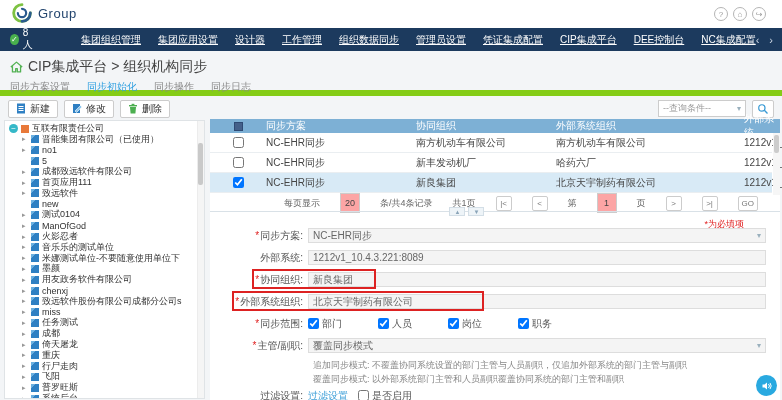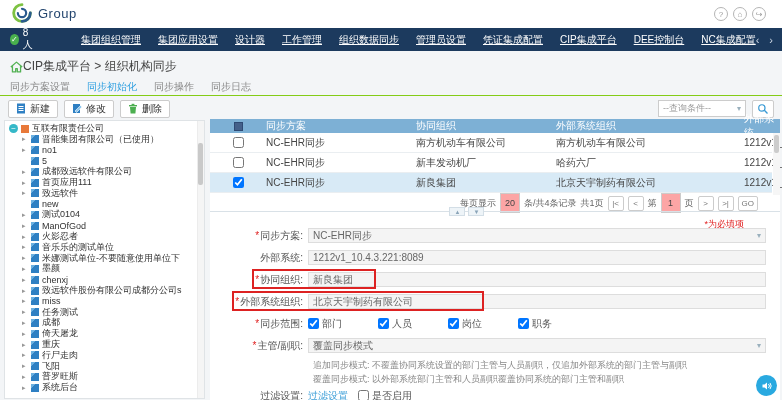--- a/index.html
+++ b/index.html
@@ -18,25 +18,25 @@
   .navbar { position:absolute; top:28px; left:0; width:782px; height:23px; background:#1c3a5e;
             display:flex; align-items:center; padding:0 10px; color:#fff; }
   .user-badge { display:flex; align-items:center; gap:4px; font-size:10px; }
   .gcheck { width:11px; height:11px; background:#49b04d; border-radius:50%; color:#fff; font-size:8px;
             display:flex; align-items:center; justify-content:center; }
   .nav-list { display:flex; gap:17px; margin-left:46px; font-size:10px; white-space:nowrap; }
   .nav-item { cursor:pointer;text-decoration:underline; }
   .nav-arrows { margin-left:auto; display:flex; gap:10px; font-size:11px; color:#cfd9e6; }
 
   
-  .breadcrumb { position:absolute; top:58px; left:10px; display:flex; align-items:center; 
-                font-size:12px; color:#444; }
-
-  
-  .tabs { position:absolute; top:79px; left:0; width:782px; height:17px; border-bottom:1px solid #84cc16;
+  .breadcrumb { position:absolute; top:58px; left:10px; display:flex; align-items:center; gap:5px;
+                font-size:14px; color:#444; }
+
+  
+  .tabs { position:absolute; top:79px; left:0; width:782px; height:17px; border-bottom:6px solid #84cc16;
           display:flex; gap:17px; padding-left:10px; font-size:10px; color:#888; }
   .tab { cursor:pointer; line-height:15px; }
   .tab.active { color:#2e9fe0; }
 
   
   .toolbar { position:absolute; top:98px; left:0; width:782px; height:21px; display:flex;
              align-items:center; padding:0 8px; gap:6px; }
   .tbtn { display:flex; align-items:center; gap:4px; background:#fff; border:1px solid #ccc;
           border-radius:2px; font-size:10px; color:#333; height:18px; padding:0 7px; cursor:pointer; }
   .query-box { margin-left:auto; width:88px; height:17px; border:1px solid #ccc; background:#fff;
@@ -66,21 +66,21 @@
   .c-plan { width:150px; flex:none; } .c-org { width:140px; flex:none; }
   .c-eorg { width:188px; flex:none; } .c-esys { flex:1; }
   .hcb { width:9px; height:9px; background:#44608a; border:1px solid #2e4a74; }
   .trow { display:flex; height:20px; align-items:center; font-size:10px; color:#444;
           border-bottom:1px solid #eaeef1; margin-right:8px; cursor:pointer; }
   .trow.selected { background:#d8eaf6; }
   .trow input { width:11px; height:11px; }
   .msb { position:absolute; right:0; top:14px; width:7px; height:62px; background:#f6f6f6; }
   .msb-thumb { position:absolute; right:1px; top:2px; width:5px; height:18px; background:#ccc; border-radius:2px; }
 
-  .pager { position:absolute; top:74px; right:22px; display:flex; align-items:center; gap:4px;
+  .pager { position:absolute; top:74px; right:22px; display:flex; align-items:center; gap:20px;
            font-size:9px; color:#666; }
   .pbox { width:20px; height:20px; border:1px solid #ccc; text-align:center; font-size:9px; color:#444; background:#fca5a5; }
   .pbtn { min-width:16px; height:15px; border:1px solid #ccc; background:#fff; border-radius:2px; color:#777;
           font-size:8px; display:flex; align-items:center; justify-content:center; padding:0 3px; cursor:pointer; }
 
   .split { position:absolute; top:92px; left:0; width:100%; border-top:1px solid #d9e1e7; }
   .split-handles { position:absolute; top:88px; left:42%; display:flex; gap:3px; }
   .sh { width:16px; height:9px; background:#eef4f8; border:1px solid #d3dee6; color:#8aa4b8; font-size:6px;
         display:flex; align-items:center; justify-content:center; cursor:pointer; }
 
@@ -298,20 +298,25 @@
         <span class="org-ic"></span>
         <span>米娜测试单位-不要随意使用单位下</span>
       </div>
 
       <div class="titem">
         <span class="arrow on">▸</span>
         <span class="org-ic"></span>
         <span>墨颜</span>
       </div>
 
+      <div class="titem">
+        <span class="arrow on">▸</span>
+        <span class="org-ic"></span>
+        <span>用友政务软件有限公司</span>
+      </div>
 
       <div class="titem">
         <span class="arrow on">▸</span>
         <span class="org-ic"></span>
         <span>chenxj</span>
       </div>
 
       <div class="titem">
         <span class="arrow on">▸</span>
         <span class="org-ic"></span>

